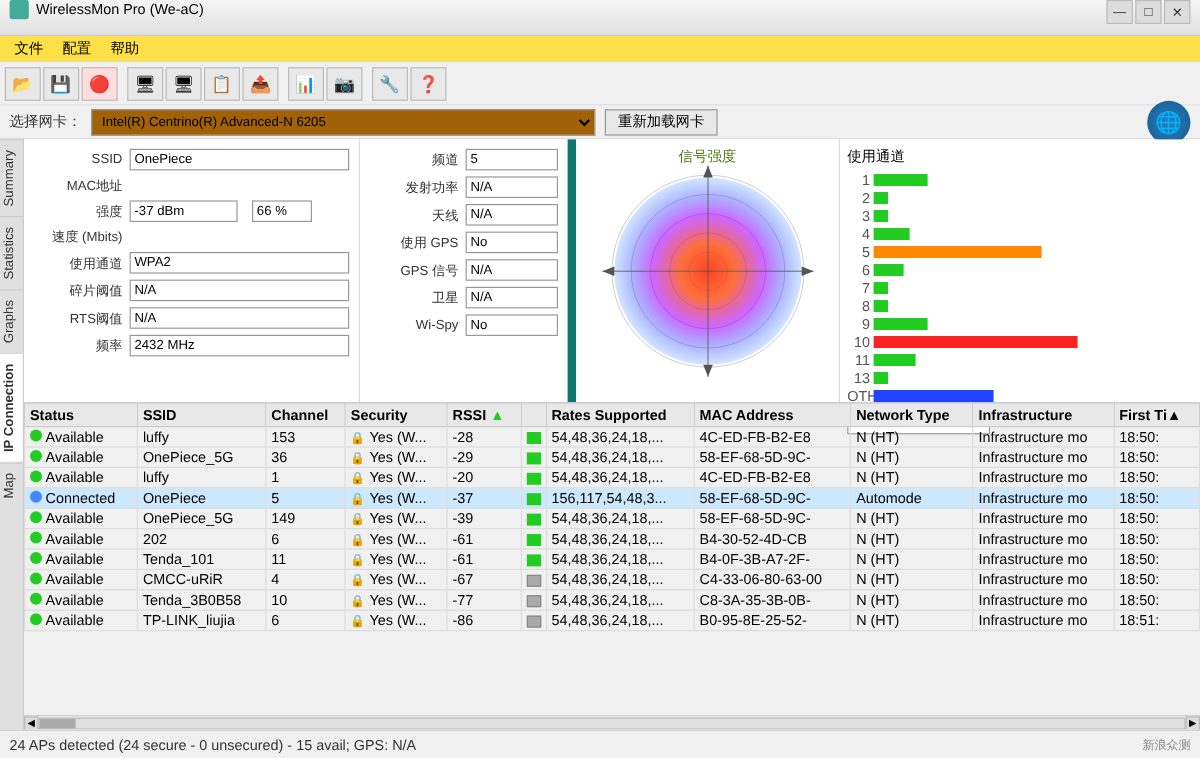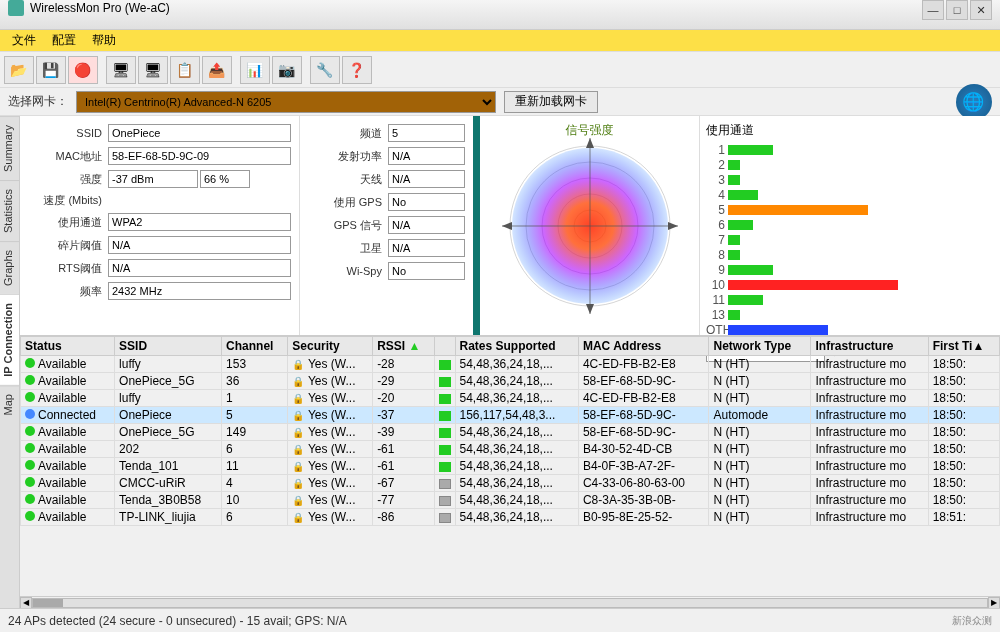--- a/index.html
+++ b/index.html
@@ -355,26 +355,25 @@
 
     <div class="info-panel">
 
       <div class="left-fields">
         <div class="field-row">
           <span class="field-label">SSID</span>
           <div class="field-value">OnePiece</div>
         </div>
         <div class="field-row">
           <span class="field-label">MAC地址</span>
-          <div class="field-value">58-EF-68-5D-9C-09</div>
         </div>
         <div class="field-row">
           <span class="field-label">强度</span>
           <div class="field-value" style="width:90px; flex:none;">-37 dBm</div>
-          <div class="field-value-sm" style="margin-left:2px;">66 %</div>
+          <div class="field-value-sm" style="margin-left:12px;">66 %</div>
         </div>
         <div class="field-row">
           <span class="field-label">速度 (Mbits)</span>
         </div>
         <div class="field-row">
           <span class="field-label">使用通道</span>
           <div class="field-value">WPA2</div>
         </div>
         <div class="field-row">
           <span class="field-label">碎片阈值</span>

